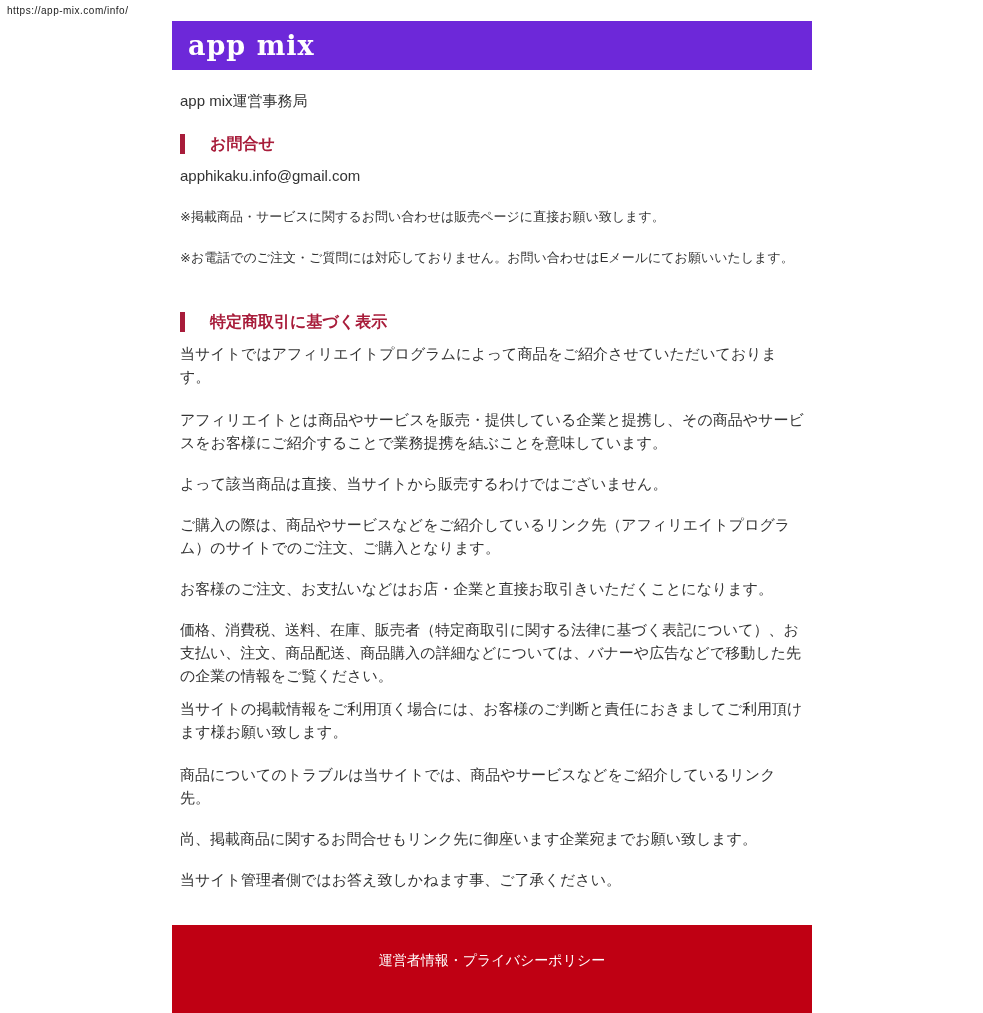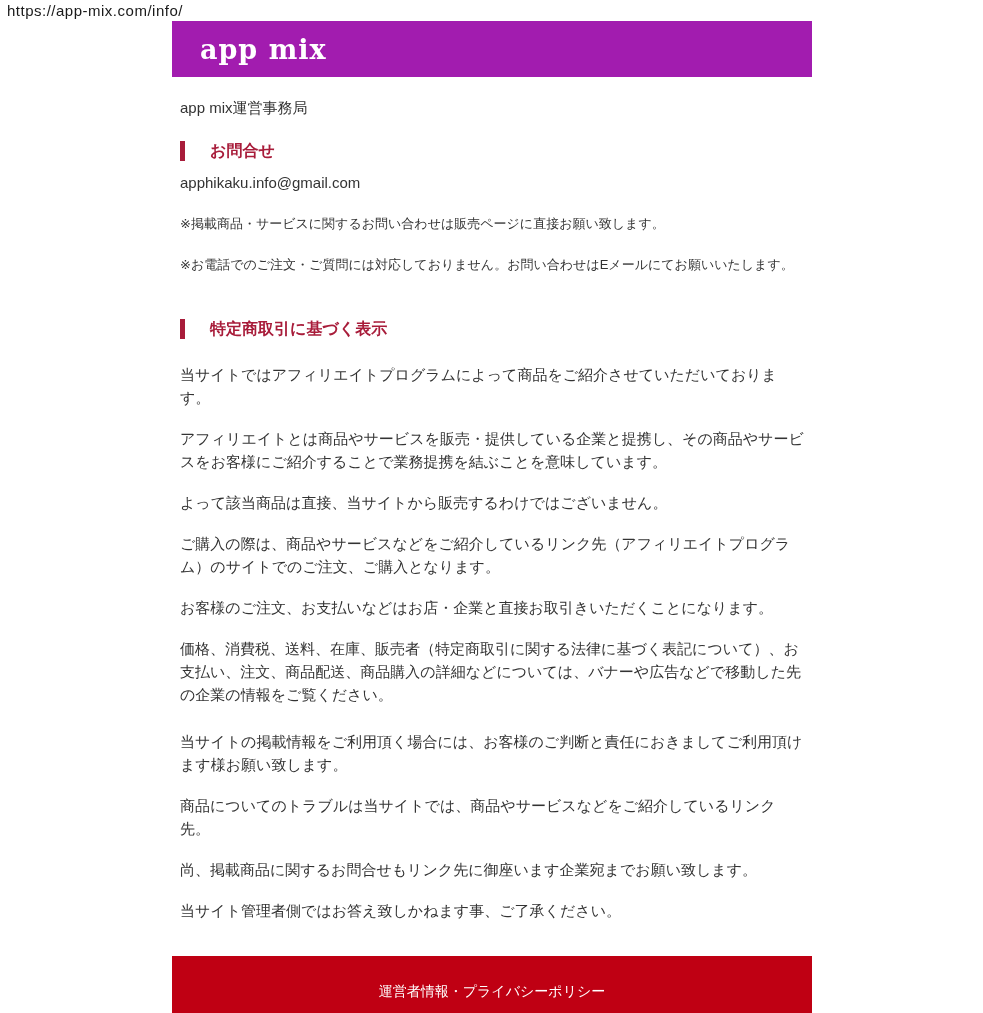--- a/index.html
+++ b/index.html
@@ -8,37 +8,37 @@
     background: #ffffff;
   }
   body {
     width: 983px;
     height: 1013px;
     font-family: "Liberation Sans", "DejaVu Sans", sans-serif;
     color: #333333;
     overflow: hidden;
   }
   .url-label {
-    font-size: 15px;
+    font-size: 10px;
     line-height: 17px;
     padding: 2px 0 0 7px;
     color: #1a1a1a;
     letter-spacing: 0.5px;
   }
   .content {
     width: 640px;
     margin-left: 172px;
   }
   .site-header {
-    height: 56px;
+    height: 49px;
     margin-top: 2px;
-    background: #a21caf;
+    background: #6d28d9;
     display: flex;
     align-items: center;
-    padding-left: 28px;
+    padding-left: 16px;
     box-sizing: border-box;
   }
   .site-title {
     font-family: "DejaVu Serif", "Liberation Serif", serif;
     font-size: 27px;
     font-weight: bold;
     color: #ffffff;
     margin: 0;
     letter-spacing: 1px;
     cursor: pointer;
@@ -78,21 +78,22 @@
     font-size: 13px;
     margin: 24px 0 0;
     line-height: 17px;
   }
   .body-p {
     font-size: 15px;
     line-height: 23px;
     margin: 18px 0 0;
   }
   .body-p.first {
-    margin-top: 24px;
+    margin-top: 12px;
+    font-family: Liberation Mono, monospace;
   }
   .site-footer {
     margin-top: 34px;
     height: 99px;
     background: #bf0013;
     box-sizing: border-box;
     padding-top: 26px;
     text-align: center;
     color: #ffffff;
   }

